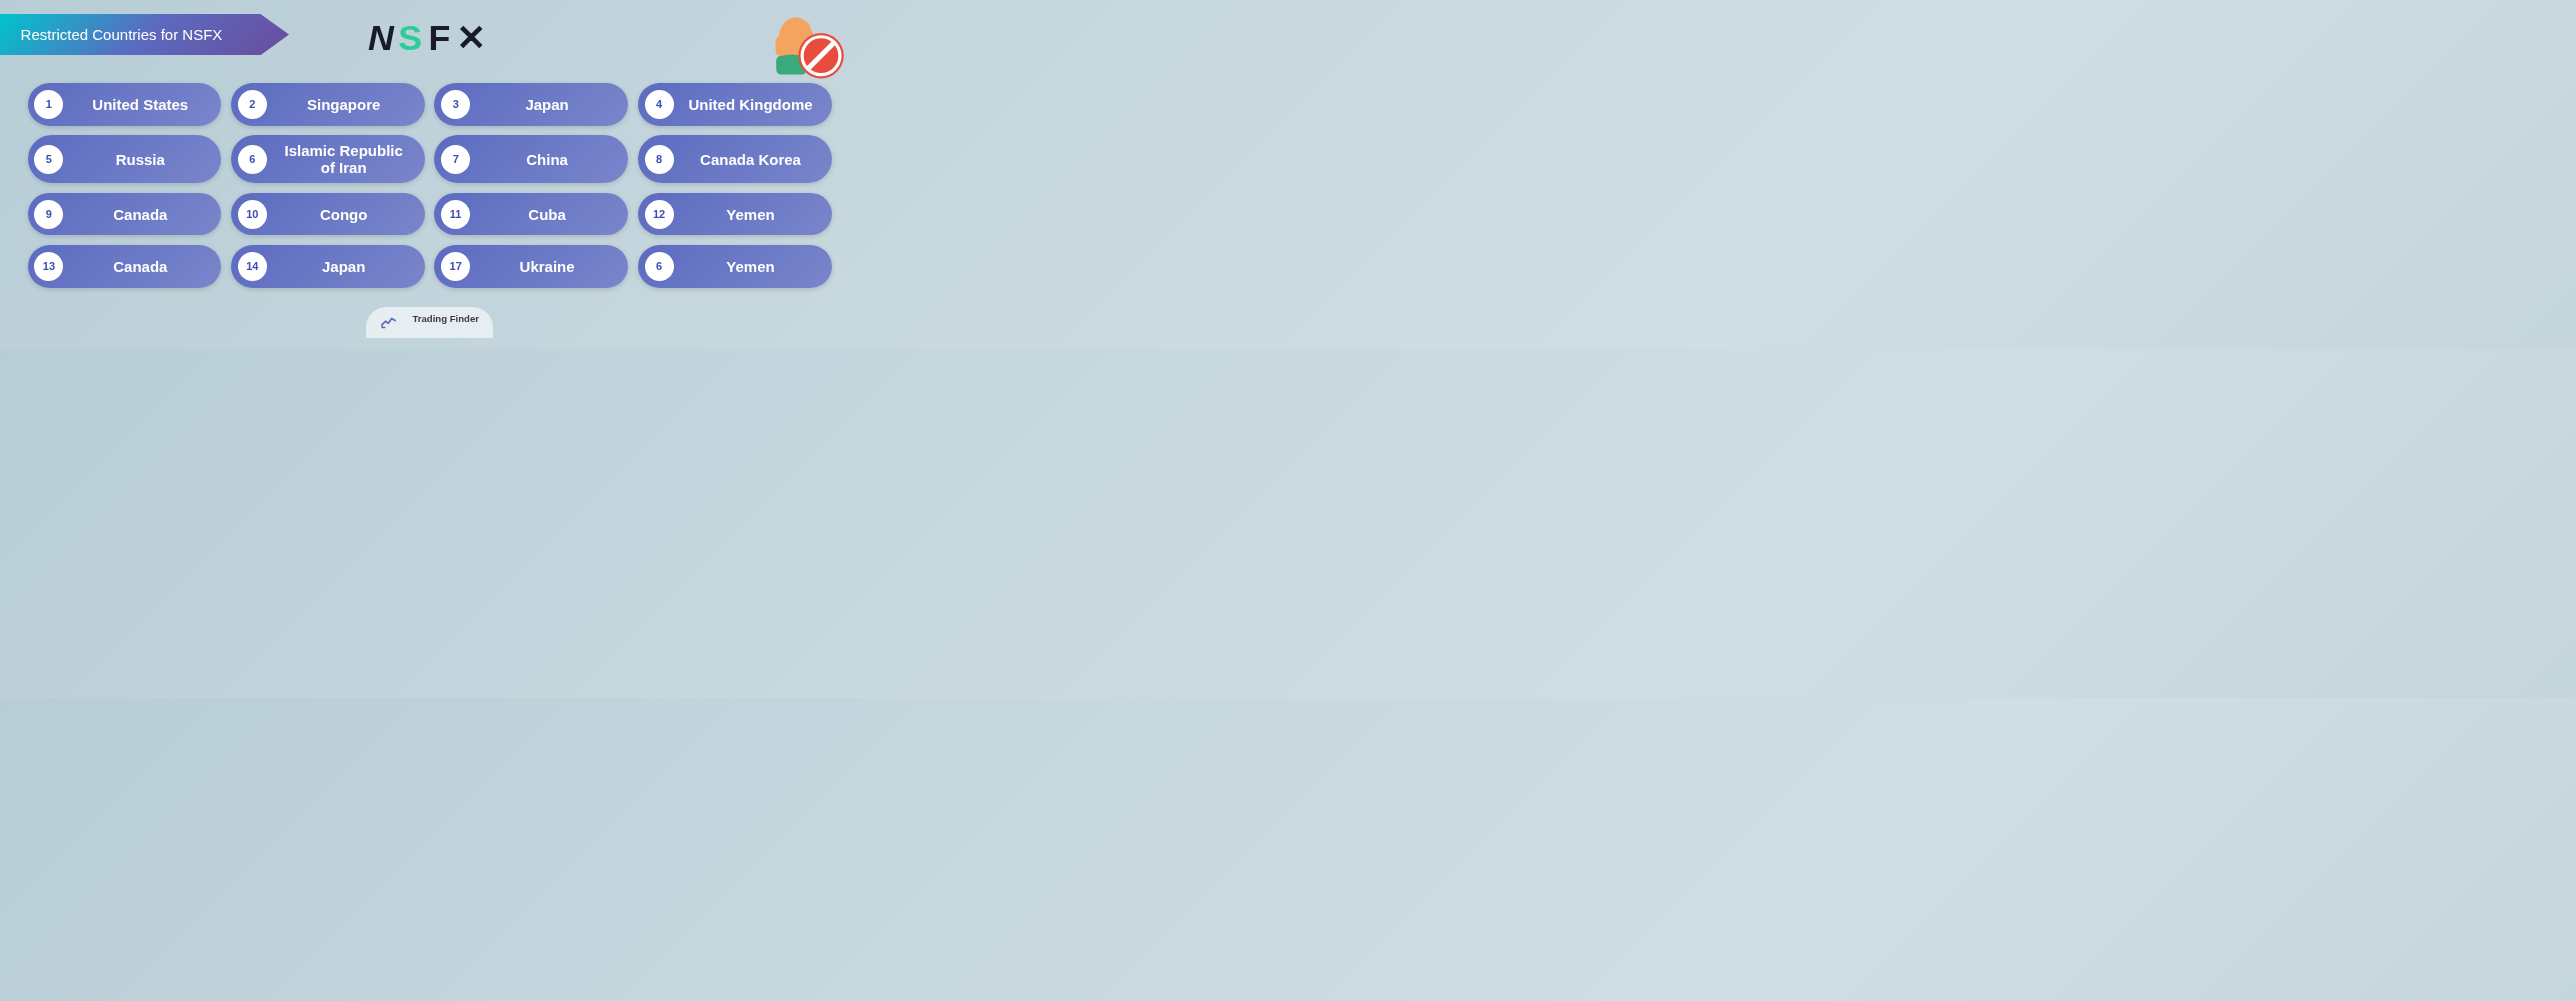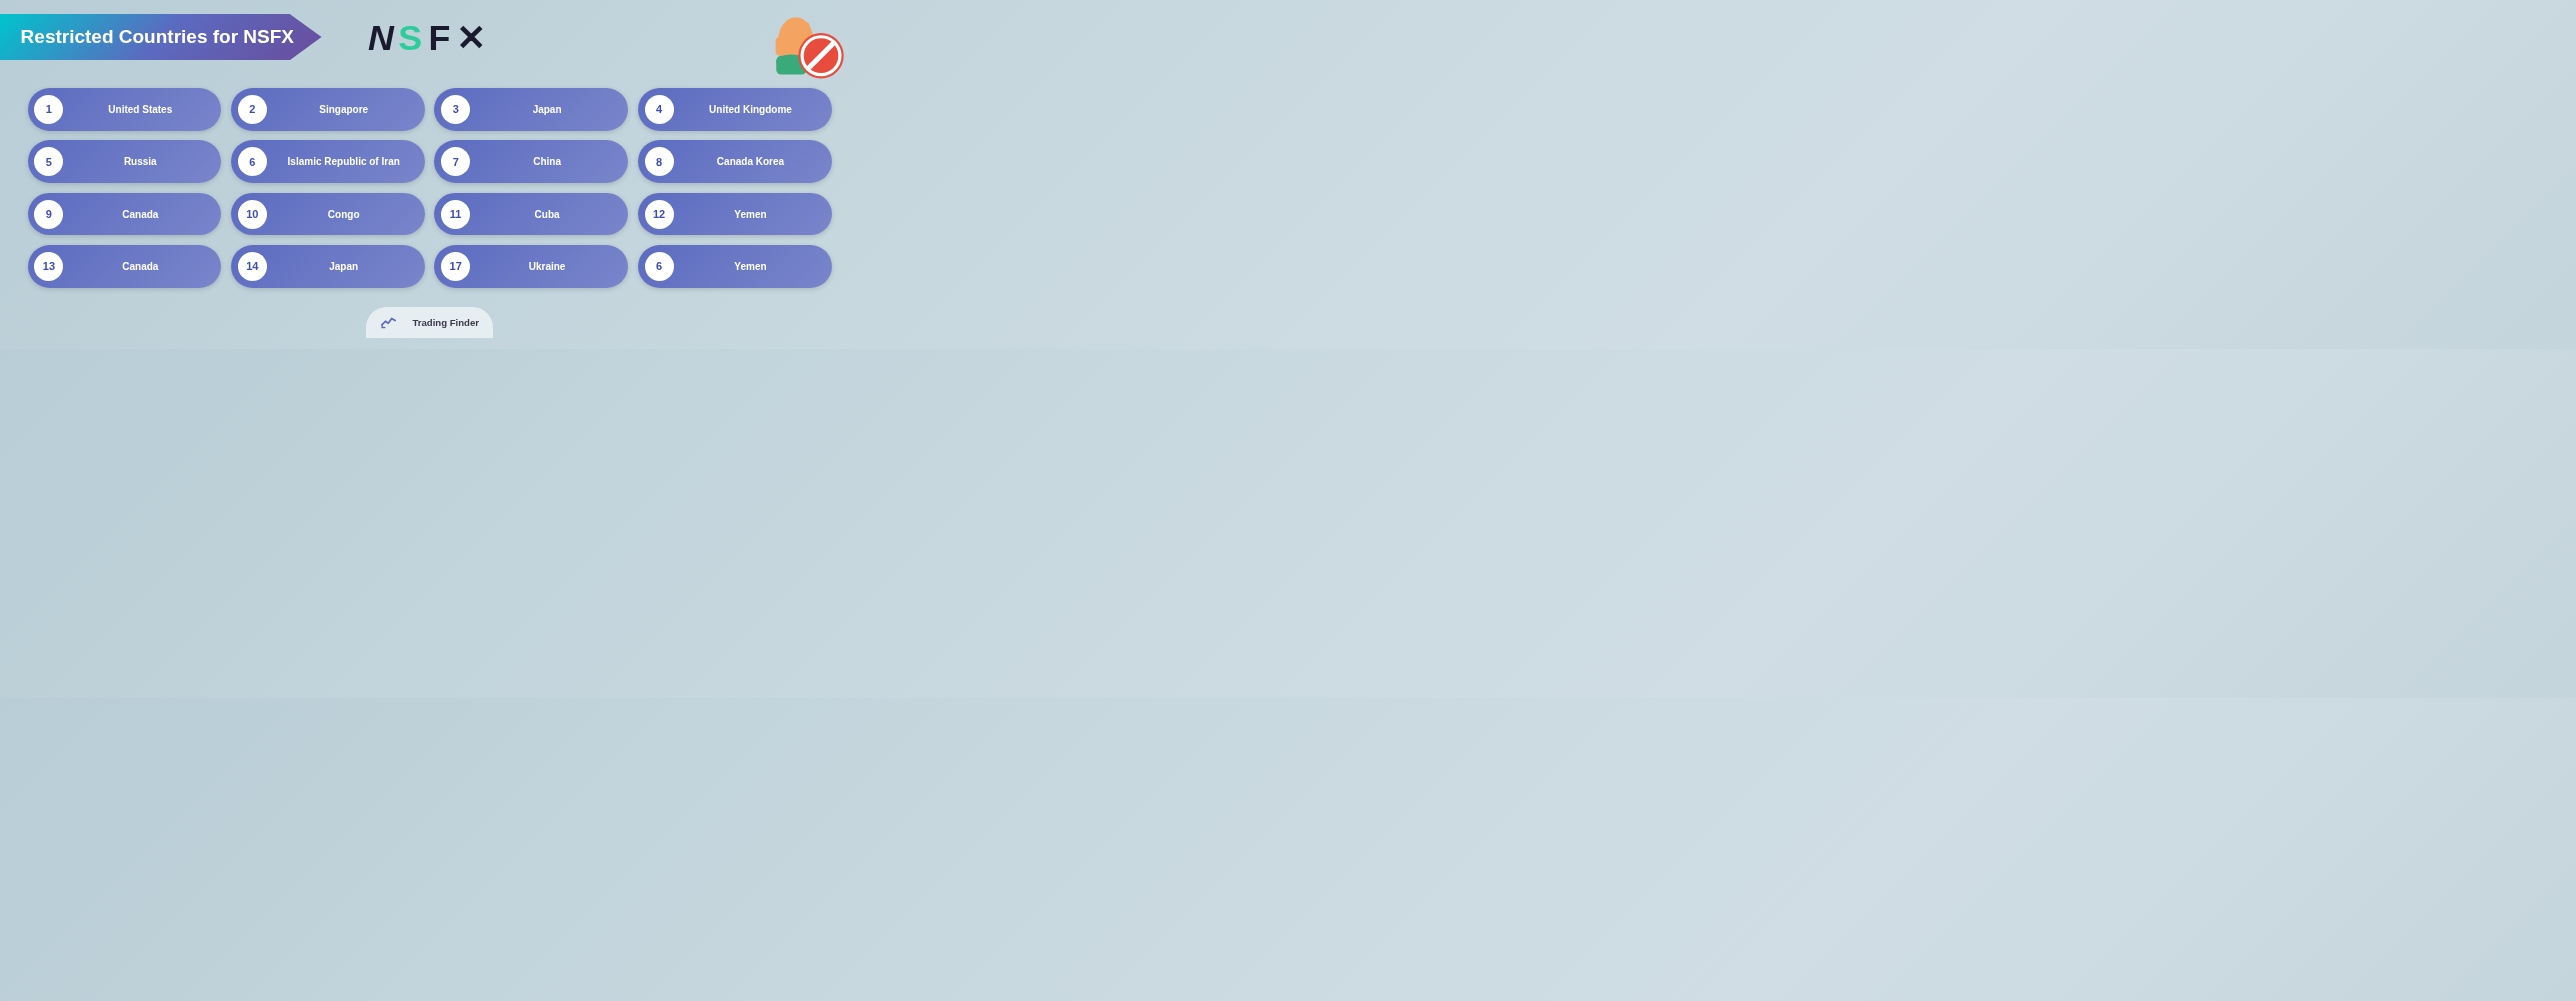--- a/index.html
+++ b/index.html
@@ -23,22 +23,22 @@
 
     .title-banner {
       background: linear-gradient(135deg, #00c4cc 0%, #5b6bc0 50%, #6a4c9c 100%);
       padding: 12.4px 27.5px 12.4px 20.6px;
       clip-path: polygon(0 0, 90% 0, 100% 50%, 90% 100%, 0 100%);
       min-width: 289px;
     }
 
     .title-banner h1 {
       color: white;
-      font-size: 19px;
-      font-weight: 700;
+      font-size: 15px;
+      font-weight: 400;
       white-space: nowrap;
     }
 
     .logo-area {
       position: absolute;
       left: 50%;
       transform: translateX(-50%);
       top: 13.7px;
       display: flex;
       align-items: center;
@@ -85,37 +85,37 @@
       display: flex;
       align-items: center;
       justify-content: center;
       flex-shrink: 0;
       min-width: 29px;
     }
 
     .country-name {
       color: white;
       font-weight: 700;
-      font-size: 10px;
+      font-size: 15px;
       text-align: center;
       flex: 1;
     }
 
     
     .footer {
       display: flex;
       justify-content: center;
       align-items: center;
       padding: 5.5px 0 11px 0;
       gap: 5.5px;
     }
 
     .footer-logo {
       display: flex;
-      align-items: center;
+      align-items: flex-start;
       gap: 16px;
       background: rgba(255,255,255,0.6);
       border-radius: 20.6px 20.6px 0 0;
       padding: 5.5px 13.7px;
     }
 
     .footer-icon {
       color: #5c6bc0;
       font-size: 13.7px;
     }

